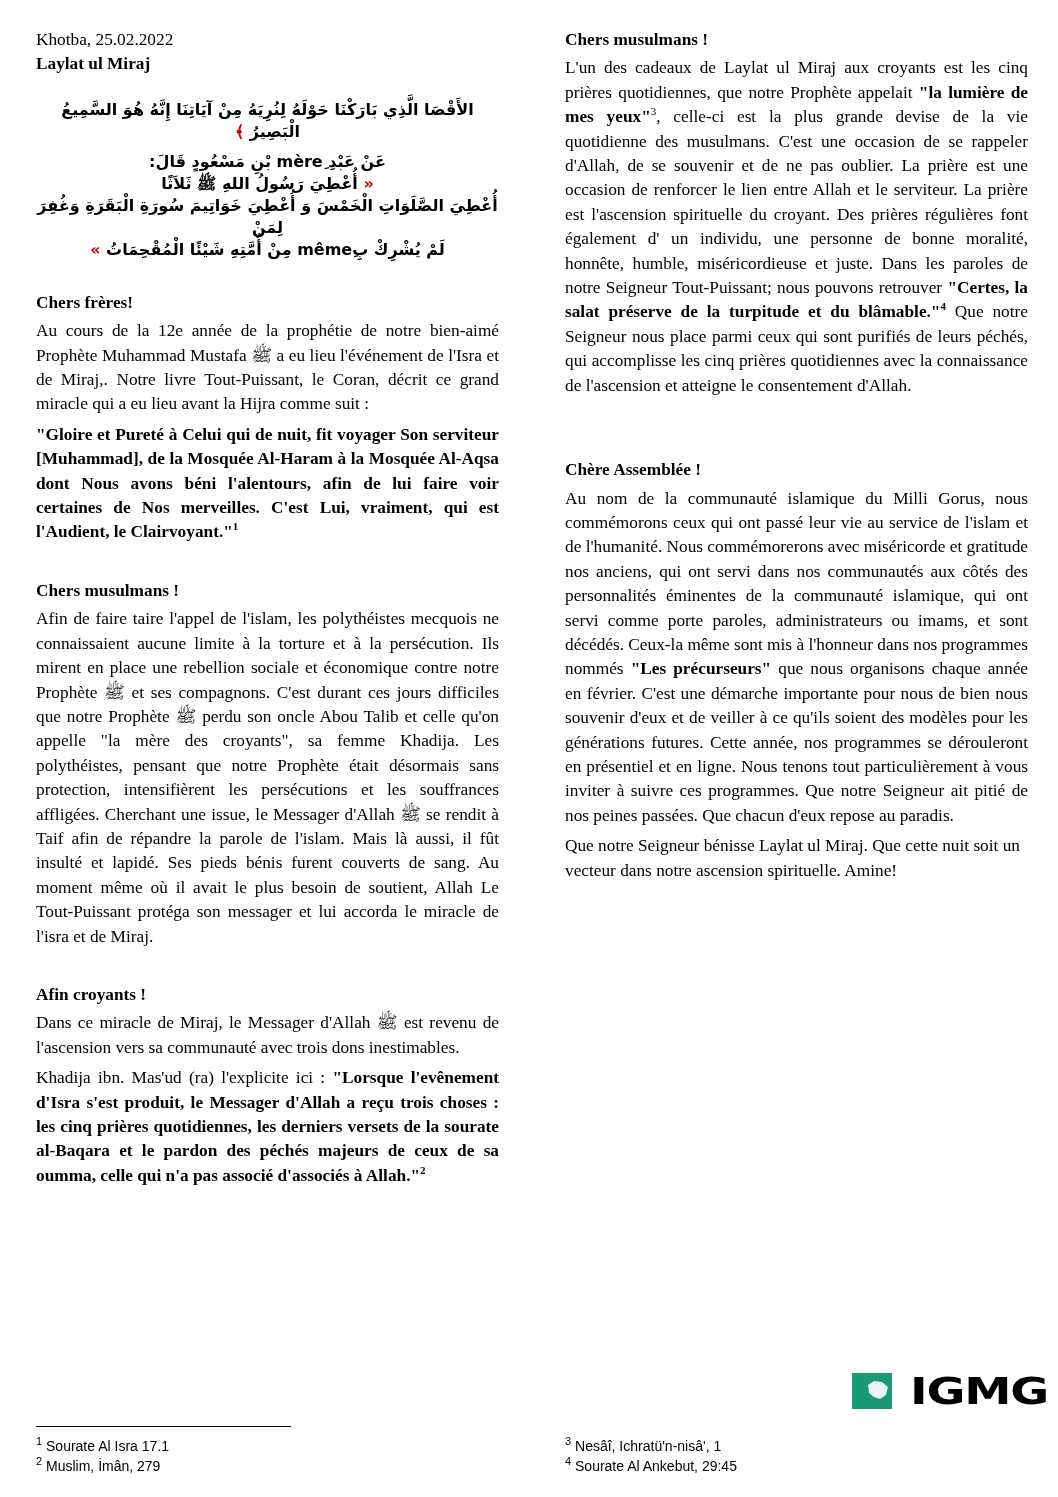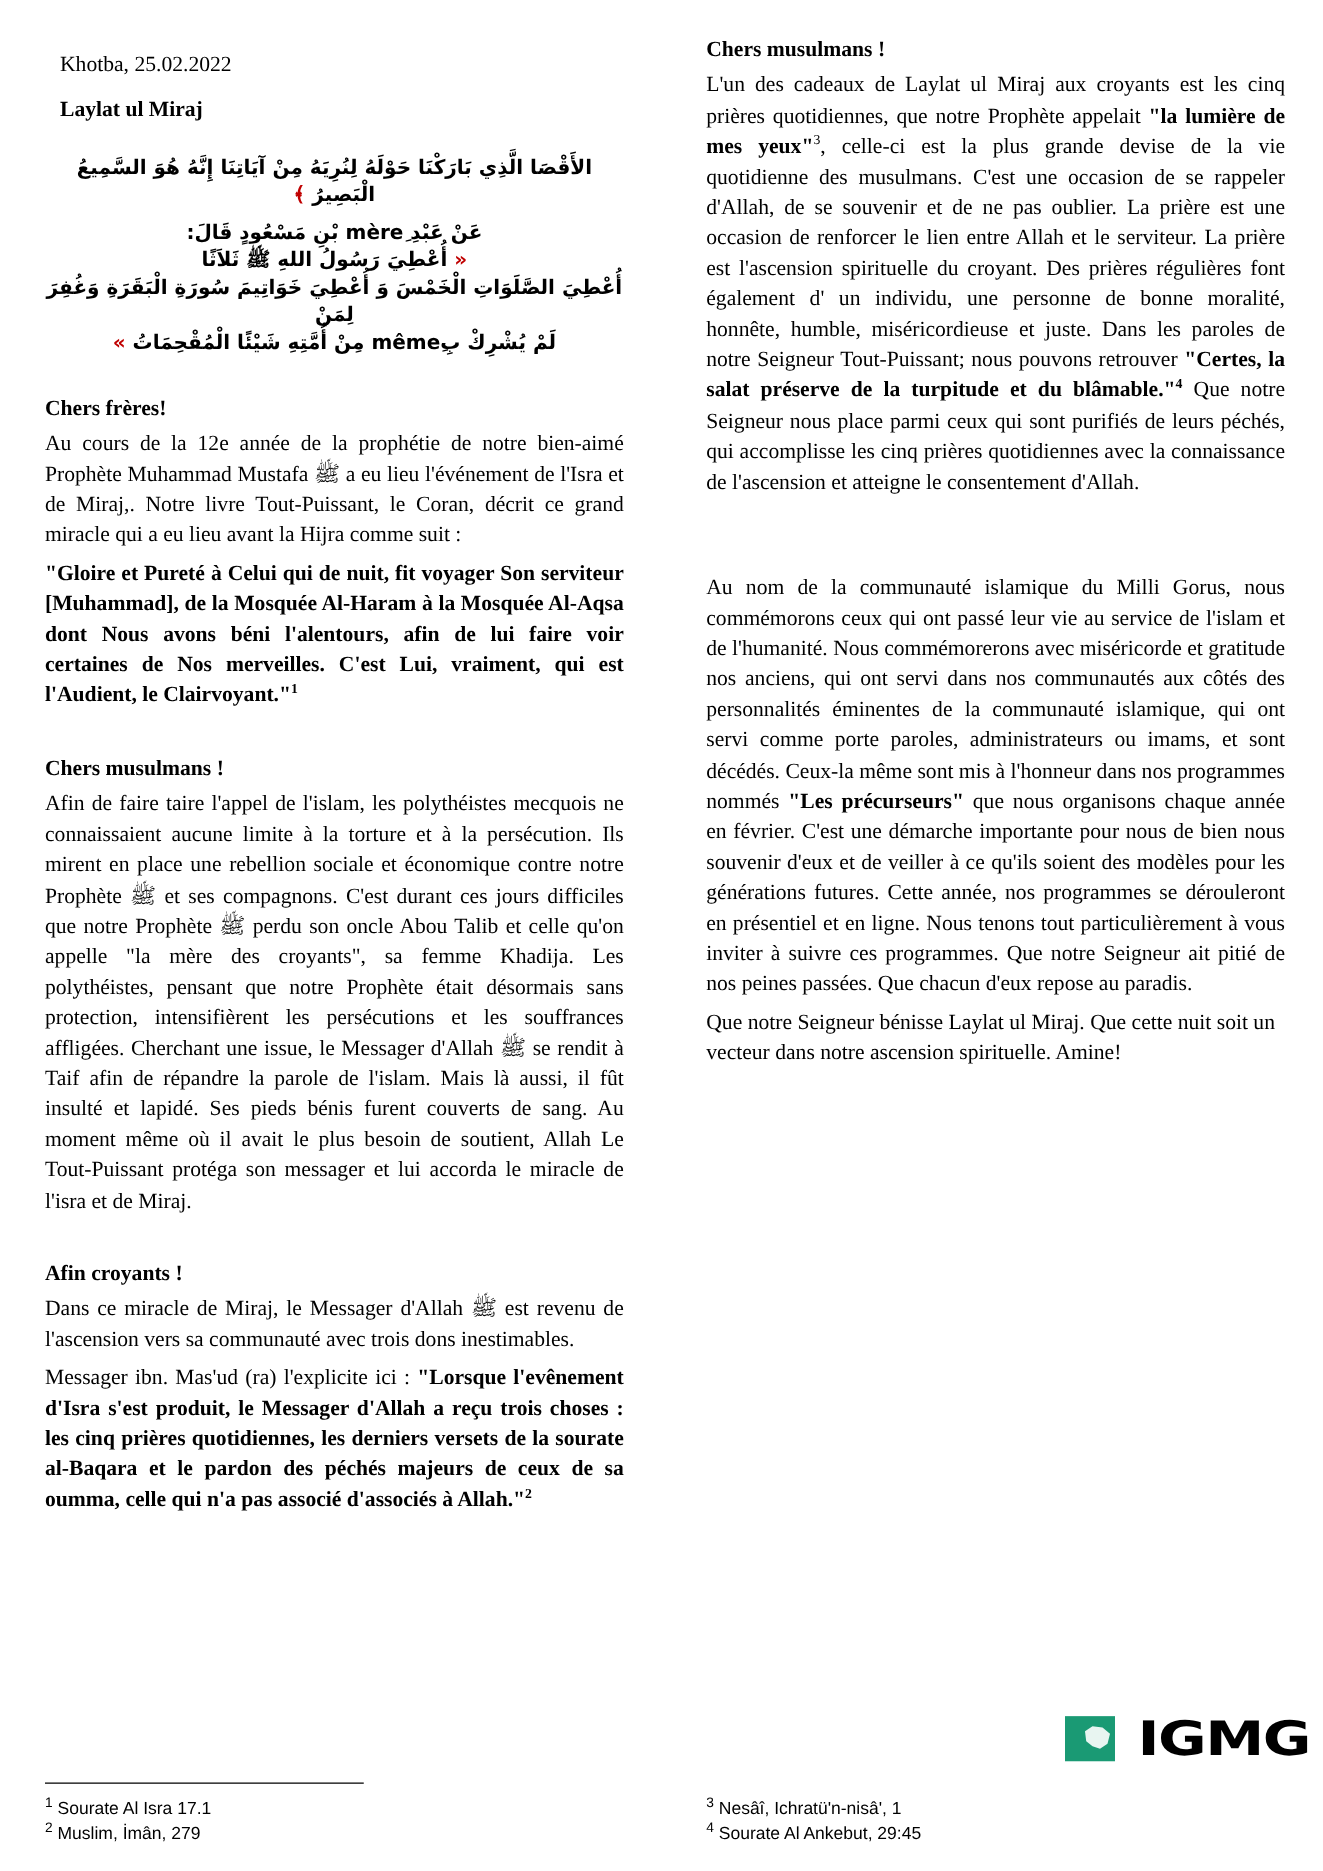--- a/index.html
+++ b/index.html
@@ -1,20 +1,20 @@
 <!DOCTYPE html>
 <html><head>
 <meta charset="utf-8">
 <style>
   html, body { margin: 0; padding: 0; background: #ffffff; }
   body { width: 1058px; height: 1497px; position: relative; overflow: hidden; color: #000; font-family: "Liberation Serif", "DejaVu Serif", serif; }
   .col { position: absolute; top: 28px; width: 463px; font-size: 17.3px; line-height: 24.4px; }
   .col-left { left: 36px; }
   .col-right { left: 565px; }
-  .hdr { margin: 12px; font-weight: normal; }
+  .hdr { margin: 0; font-weight: normal; }
   .title { font-weight: bold; margin-bottom: 22px; }
   .arabic { direction: rtl; text-align: center; font-family: "DejaVu Sans", sans-serif; font-weight: bold; font-size: 16px; line-height: 22px; margin: 0 0 30px 0; }
   .arabic .br { color: #c00000; }
   .arabic .l { display: block; }
   .h { font-weight: bold; margin: 0 0 4px 0; }
   p { margin: 0 0 6px 0; text-align: justify; }
   .b { font-weight: bold; }
   .sec { margin-bottom: 34px; }
   .sec.big { margin-bottom: 60px; }
   sup { font-size: 11px; line-height: 0; vertical-align: super; }
@@ -48,31 +48,32 @@
   </div>
 
   <div class="sec">
     <div class="h">Chers musulmans !</div>
     <p>Afin de faire taire l'appel de l'islam, les polythéistes mecquois ne connaissaient aucune limite à la torture et à la persécution. Ils mirent en place une rebellion sociale et économique contre notre Prophète ﷺ et ses compagnons. C'est durant ces jours difficiles que notre Prophète ﷺ perdu son oncle Abou Talib et celle qu'on appelle "la mère des croyants", sa femme Khadija. Les polythéistes, pensant que notre Prophète était désormais sans protection, intensifièrent les persécutions et les souffrances affligées. Cherchant une issue, le Messager d'Allah ﷺ se rendit à Taif afin de répandre la parole de l'islam. Mais là aussi, il fût insulté et lapidé. Ses pieds bénis furent couverts de sang. Au moment même où il avait le plus besoin de soutient, Allah Le Tout-Puissant protéga son messager et lui accorda le miracle de l'isra et de Miraj.</p>
   </div>
 
   <div class="sec">
     <div class="h">Afin croyants !</div>
     <p>Dans ce miracle de Miraj, le Messager d'Allah ﷺ est revenu de l'ascension vers sa communauté avec trois dons inestimables.</p>
-    <p><span>Messager ibn. Mas'ud (ra) l'explicite ici : </span><span class="b">"Lorsque l'evênement d'Isra s'est produit, le Messager d'Allah a reçu trois choses : les cinq prières quotidiennes, les derniers versets de la sourate al-Baqara et le pardon des péchés majeurs de ceux de sa oumma, celle qui n'a pas associé d'associés à Allah."</span><sup class="b">2</sup></p>
+    <p><span>Khadija ibn. Mas'ud (ra) l'explicite ici : </span><span class="b">"Lorsque l'evênement d'Isra s'est produit, le Messager d'Allah a reçu trois choses : les cinq prières quotidiennes, les derniers versets de la sourate al-Baqara et le pardon des péchés majeurs de ceux de sa oumma, celle qui n'a pas associé d'associés à Allah."</span><sup class="b">2</sup></p>
   </div>
 </div>
 
 <div class="col col-right">
   <div class="sec big">
     <div class="h">Chers musulmans !</div>
     <p><span>L'un des cadeaux de Laylat ul Miraj aux croyants est les cinq prières quotidiennes, que notre Prophète appelait </span><span class="b">"la lumière de mes yeux"</span><sup>3</sup><span>, celle-ci est la plus grande devise de la vie quotidienne des musulmans. C'est une occasion de se rappeler d'Allah, de se souvenir et de ne pas oublier. La prière est une occasion de renforcer le lien entre Allah et le serviteur. La prière est l'ascension spirituelle du croyant. Des prières régulières font également d' un individu, une personne de bonne moralité, honnête, humble, miséricordieuse et juste. Dans les paroles de notre Seigneur Tout-Puissant; nous pouvons retrouver </span><span class="b">"Certes, la salat préserve de la turpitude et du blâmable."</span><sup class="b">4</sup><span> Que notre Seigneur nous place parmi ceux qui sont purifiés de leurs péchés, qui accomplisse les cinq prières quotidiennes avec la connaissance de l'ascension et atteigne le consentement d'Allah.</span></p>
   </div>
 
   <div class="sec">
+    <div class="h">Chère Assemblée !</div>
     <p><span>Au nom de la communauté islamique du Milli Gorus, nous commémorons ceux qui ont passé leur vie au service de l'islam et de l'humanité. Nous commémorerons avec miséricorde et gratitude nos anciens, qui ont servi dans nos communautés aux côtés des personnalités éminentes de la communauté islamique, qui ont servi comme porte paroles, administrateurs ou imams, et sont décédés. Ceux-la même sont mis à l'honneur dans nos programmes nommés </span><span class="b">"Les précurseurs"</span><span> que nous organisons chaque année en février. C'est une démarche importante pour nous de bien nous souvenir d'eux et de veiller à ce qu'ils soient des modèles pour les générations futures. Cette année, nos programmes se dérouleront en présentiel et en ligne. Nous tenons tout particulièrement à vous inviter à suivre ces programmes. Que notre Seigneur ait pitié de nos peines passées. Que chacun d'eux repose au paradis.</span></p>
     <p style="text-align:left">Que notre Seigneur bénisse Laylat ul Miraj. Que cette nuit soit un vecteur dans notre ascension spirituelle. Amine!</p>
   </div>
 </div>
 
 <div class="logo">
   <div class="logo-mark">
     <svg width="40" height="36" viewBox="0 0 40 36">
       <rect width="40" height="36" fill="#1a9a74"></rect>
       <path d="M20 5 A13 13 0 1 0 30 30 A11 11 0 1 1 20 5 Z" fill="#ffffff"></path>

